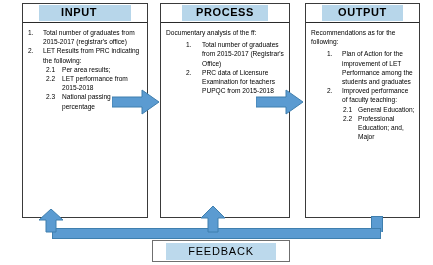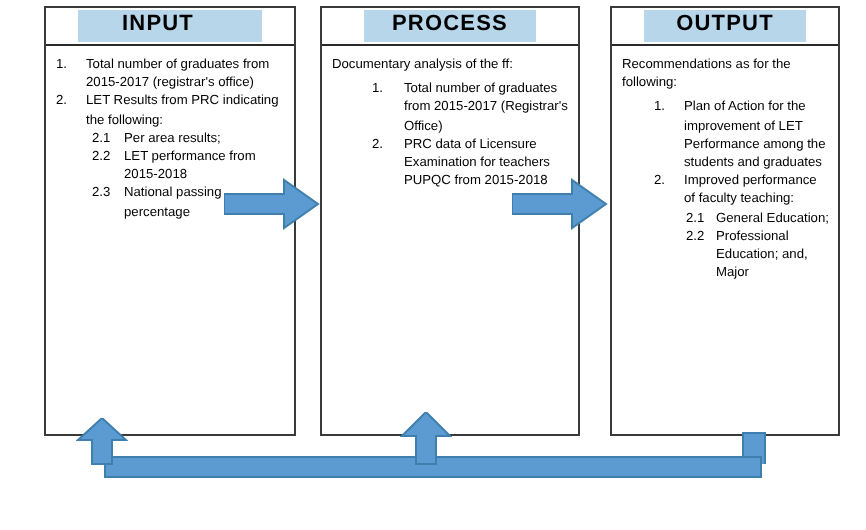--- a/index.html
+++ b/index.html
@@ -224,14 +224,17 @@
       <polygon points="13,0 25,11 18,11 18,23 8,23 8,11 1,11" fill="#5b9bd1" stroke="#3f7fae" stroke-width="1"></polygon>
     </svg>
   </span>
 
   <span class="up-arrow" id="fb-arrow-mid">
     <svg width="26" height="27" viewBox="0 0 26 27">
       <polygon points="13,0 25,12 18,12 18,26 8,26 8,12 1,12" fill="#5b9bd1" stroke="#3f7fae" stroke-width="1"></polygon>
     </svg>
   </span>
 
+  <div id="feedback-box">
+    <span class="hl">FEEDBACK</span>
+  </div>
 
 </div>
 
 </body></html>

